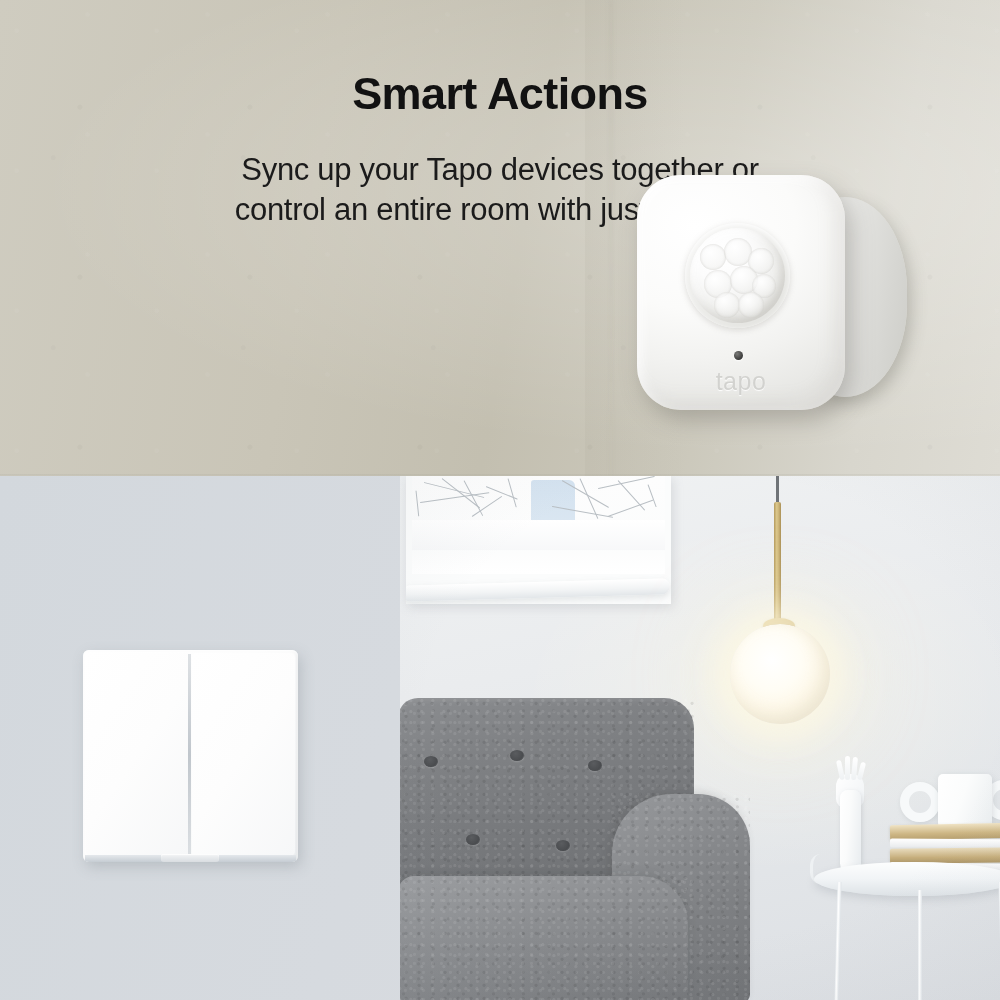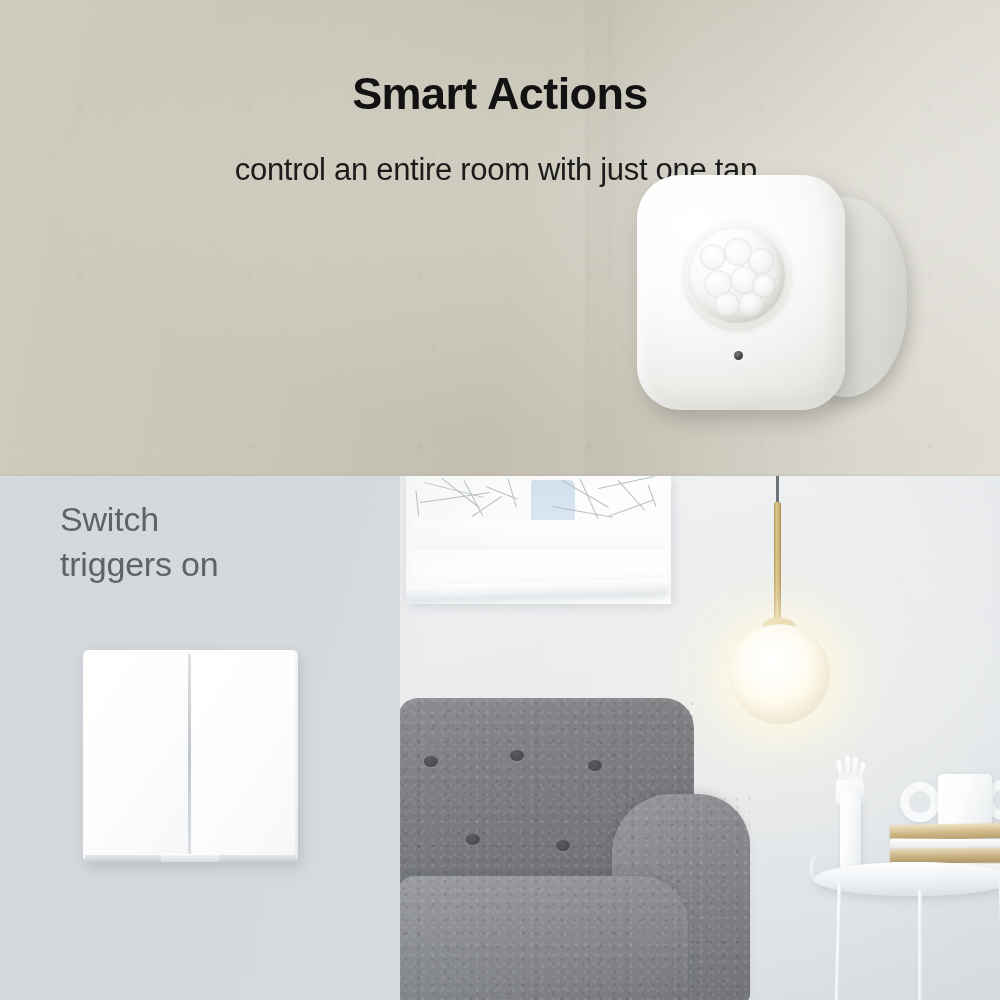--- a/index.html
+++ b/index.html
@@ -341,20 +341,21 @@
 
   <div class="panel-top">
     <div class="wall-corner"></div>
     <div class="wall-corner-edge"></div>
     <div class="top-grain"></div>
   </div>
 
   <div class="headline">Smart Actions</div>
 
   <div class="subtitle">
+    <span>Sync up your Tapo devices together or</span>
     <span>control an entire room with just one tap.</span>
   </div>
 
 
   <div class="sensor-wrap">
     <div class="sensor-mount">
       <div class="sensor-mount-seam"></div>
     </div>
     <div class="sensor-body">
       <div class="sensor-dome-ring">
@@ -363,29 +364,28 @@
           <div class="facet" style="left:34px;top:10px;width:28px;height:28px;"></div>
           <div class="facet" style="left:58px;top:20px;width:26px;height:26px;"></div>
           <div class="facet" style="left:14px;top:42px;width:28px;height:28px;"></div>
           <div class="facet" style="left:40px;top:38px;width:28px;height:28px;"></div>
           <div class="facet" style="left:62px;top:46px;width:24px;height:24px;"></div>
           <div class="facet" style="left:24px;top:64px;width:26px;height:26px;"></div>
           <div class="facet" style="left:48px;top:64px;width:26px;height:26px;"></div>
         </div>
       </div>
       <div class="sensor-led"></div>
+      <div class="sensor-logo">tapo</div>
     </div>
   </div>
 
   <div class="panel-seam"></div>
 
   <div class="panel-bottom"></div>
 
-  <div class="cap cap-switch">Switch
-triggers on</div>
 
   <div class="switch-wrap">
     <div class="switch-plate">
       <div class="switch-rocker rocker-l"></div>
       <div class="switch-rocker rocker-r"></div>
       <div class="switch-divider"></div>
       <div class="switch-bottom-edge"></div>
       <div class="switch-tab"></div>
     </div>
   </div>

